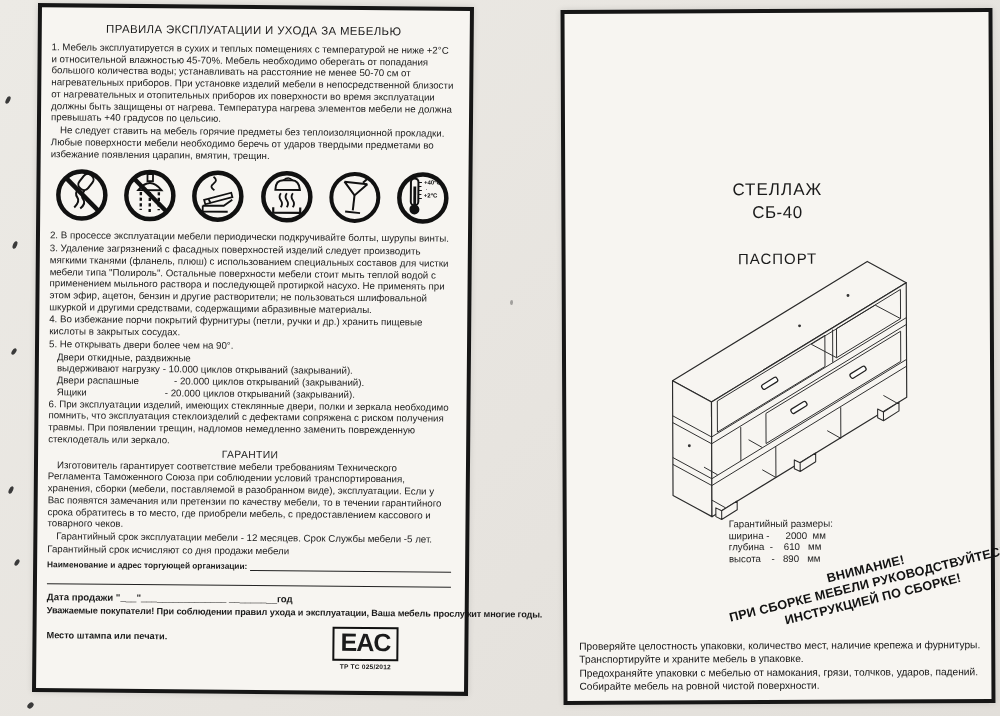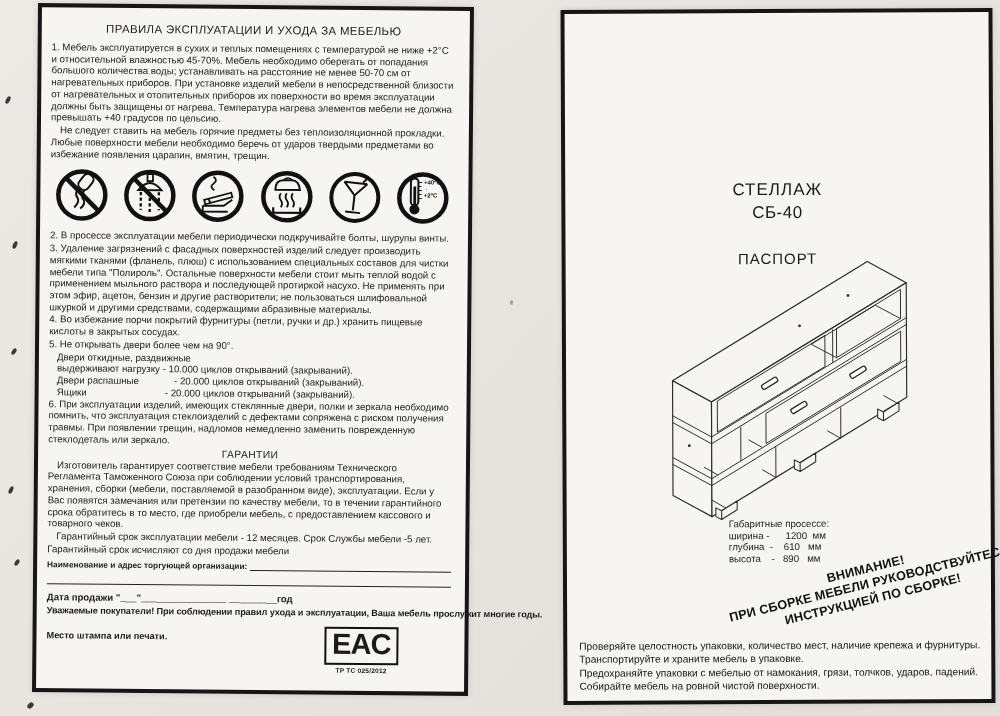--- a/index.html
+++ b/index.html
@@ -25,21 +25,21 @@
   .guarantee-title{text-align:center;font-size:10.3px;font-weight:500;margin:2px 0 1px;letter-spacing:.4px;}
   .org-line{display:flex;align-items:flex-end;margin-top:4px;}
   .org-label{font-size:8.3px;font-weight:700;white-space:nowrap;}
   .fill-line{flex:1;border-bottom:1.4px solid #222;margin-left:3px;height:10px;}
   .rule{border:0;border-top:1.4px solid #222;margin:14px 0 7px;}
   .date-line{font-size:9.6px;font-weight:700;margin-top:2px;}
   .buyers-note{font-size:9.1px;font-weight:700;margin-top:3px;letter-spacing:-.1px;white-space:nowrap;}
   .stamp-row{display:flex;justify-content:space-between;align-items:flex-start;margin-top:9px;}
   .stamp-label{font-size:9.2px;font-weight:700;margin-top:6px;}
   .eac-wrap{text-align:center;margin-right:52px;}
-  .eac-box{display:inline-block;border:2.5px solid #111;padding:0 6px 2px;font-size:29px;font-weight:900;letter-spacing:-1px;line-height:1.1;font-family:"Liberation Sans",sans-serif;}
+  .eac-box{display:inline-block;border:2.5px solid #111;padding:0 6px 2px;font-size:25px;font-weight:900;letter-spacing:-1px;line-height:1.1;font-family:"Liberation Sans",sans-serif;}
   .eac-reg{font-size:6.6px;font-weight:700;margin-top:2px;letter-spacing:.2px;}
   
   .product-head{position:absolute;left:0;top:167px;width:100%;text-align:center;}
   .product-type{font-size:17px;letter-spacing:1px;font-weight:500;}
   .product-model{font-size:17px;letter-spacing:.5px;font-weight:500;margin-top:3px;}
   .doc-kind{font-size:15px;letter-spacing:1px;font-weight:500;margin-top:27px;}
   .drawing{position:absolute;left:78px;top:243px;}
   .dims{position:absolute;left:162px;top:505px;font-size:10.6px;line-height:1.34;}
   .dims .t{font-weight:500;}
   .warning{
@@ -228,22 +228,22 @@
     </g>
 
     <g fill="#333">
       <circle cx="146" cy="72" r="1.5"></circle>
         <circle cx="196" cy="41" r="1.5"></circle>
         <circle cx="32" cy="195" r="1.5"></circle>
     </g>
   </svg>
 
   <div class="dims">
-    <div class="t pre-line">Габаритные просессе:</div>
-    <div class="pre-line">ширина -      1200  мм</div>
+    <div class="t pre-line">Гарантийный размеры:</div>
+    <div class="pre-line">ширина -      2000  мм</div>
     <div class="pre-line">глубина  -    610   мм</div>
     <div class="pre-line">высота    -   890   мм</div>
   </div>
 
   <div class="warning">
     <div>ВНИМАНИЕ!</div>
     <div>ПРИ СБОРКЕ МЕБЕЛИ РУКОВОДСТВУЙТЕСЬ</div>
     <div>ИНСТРУКЦИЕЙ ПО СБОРКЕ!</div>
   </div>
 

